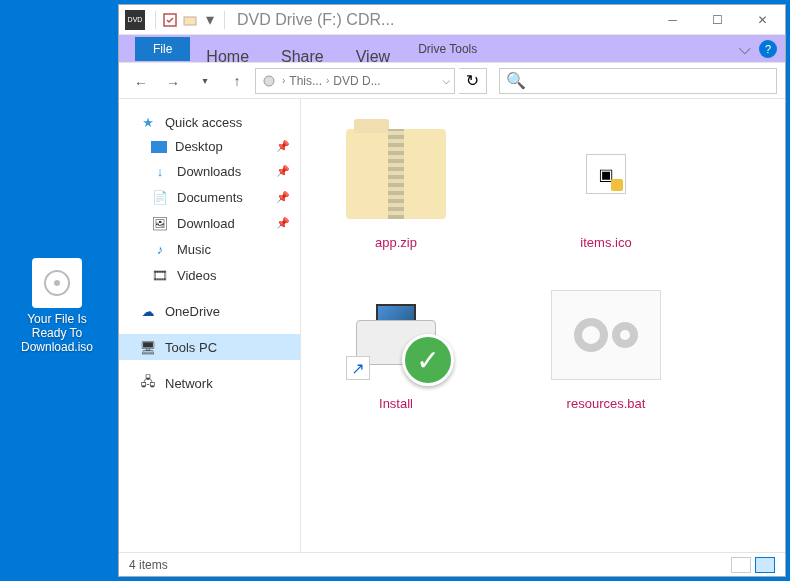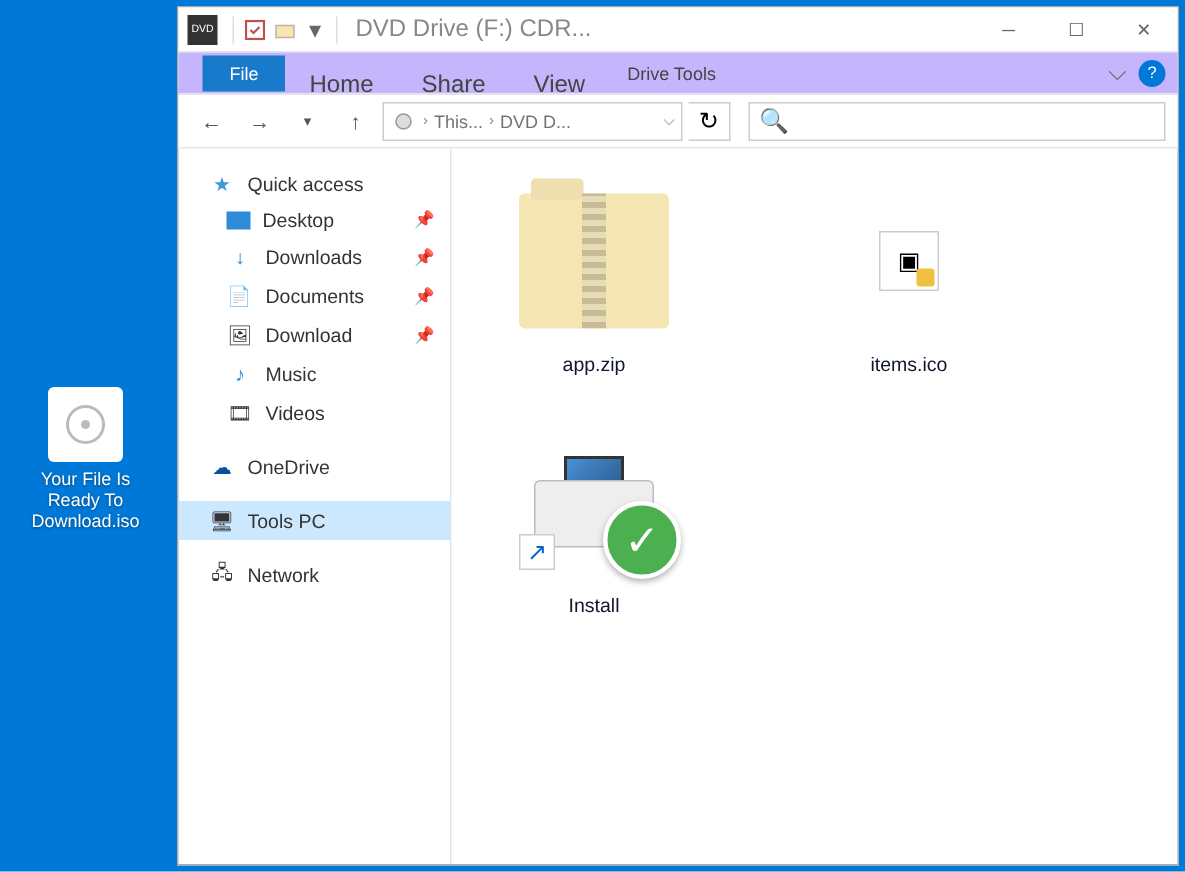--- a/index.html
+++ b/index.html
@@ -35,21 +35,21 @@
 .body { flex: 1; display: flex; overflow: hidden; }
 .sidebar { width: 182px; border-right: 1px solid #e5e5e5; padding: 10px 0; overflow-y: auto; }
 .side-item { display: flex; align-items: center; padding: 4px 8px 4px 20px; font-size: 13px; color: #333; gap: 8px; position: relative; }
 .side-item.sel { background: #cce8ff; }
 .side-item .pin { position: absolute; right: 10px; color: #888; font-size: 11px; }
 .side-group { margin-bottom: 10px; }
 .side-icon { width: 18px; height: 18px; display: flex; align-items: center; justify-content: center; }
 .content { flex: 1; padding: 20px; display: flex; flex-wrap: wrap; align-content: flex-start; gap: 30px 60px; }
 .file-item { width: 150px; text-align: center; }
 .file-icon { width: 110px; height: 110px; margin: 0 auto 6px; display: flex; align-items: center; justify-content: center; }
-.file-label { font-size: 13px; color: #0f172a; }
+.file-label { font-size: 13px; color: #be185d; }
 .statusbar { height: 24px; border-top: 1px solid #e5e5e5; display: flex; align-items: center; padding: 0 10px; font-size: 12px; color: #555; }
 .statusbar .views { margin-left: auto; display: flex; gap: 4px; }
 .view-btn { width: 20px; height: 16px; border: 1px solid #ccc; }
 .view-btn.active { background: #cce8ff; border-color: #0078d7; }
 
 .zip-folder { width: 100px; height: 90px; background: #f5e6b3; border-radius: 4px; position: relative; }
 .zip-folder::before { content:""; position:absolute; top:-10px; left:8px; width:35px; height:14px; background:#f0deb0; border-radius:3px 3px 0 0; }
 .zip-folder .zipper { position:absolute; left:50%; top:0; bottom:0; width:16px; transform:translateX(-50%); background: repeating-linear-gradient(0deg,#c8bb95 0 4px,#e5dcb8 4px 8px); }
 .ico-icon { width:40px; height:40px; border:1px solid #ccc; background:#fff; position:relative; display:flex; align-items:center; justify-content:center; }
 .ico-icon::after { content:""; position:absolute; right:2px; bottom:2px; width:12px; height:12px; background:#f0c040; border-radius:2px; }
@@ -214,17 +214,33 @@
         <div class="file-icon">
           <div class="printer-icon">
             <div class="printer-screen"></div>
             <div class="printer-body"></div>
             <div class="green-check">✓</div>
             <div class="shortcut-arrow">↗</div>
           </div>
         </div>
         <div class="file-label">Install</div>
       </div>
-    </div>
-  </div>
-
+      <div class="file-item">
+        <div class="file-icon">
+          <div class="bat-icon">
+              <div class="gear"></div>
+              <div class="gear" style="width:26px;height:26px"></div>
+            </div>
+        </div>
+        <div class="file-label">resources.bat</div>
+      </div>
+    </div>
+  </div>
+
+  <div class="statusbar">
+    <span>4 items</span>
+    <div class="views">
+      <div class="view-btn"></div>
+      <div class="view-btn active"></div>
+    </div>
+  </div>
 
 </div>
 
 </body></html>

